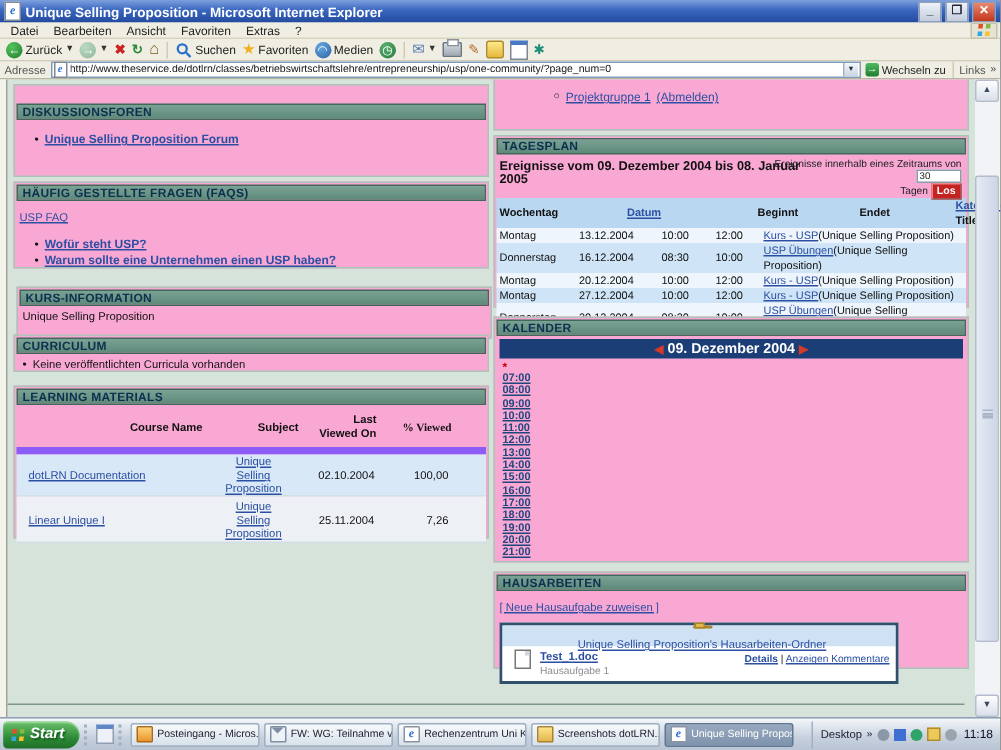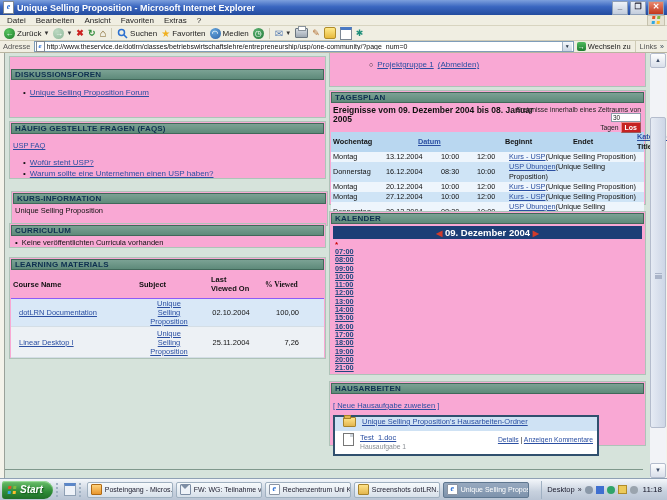--- a/index.html
+++ b/index.html
@@ -58,26 +58,26 @@
   .links-chev{font-size:7px;color:#345;}
   
   #content{position:absolute;top:53px;left:0;height:425px;width:667px;background:#d6e3db;}
   .winedge-l{position:absolute;left:0;top:0;bottom:0;width:4px;background:#f4f3ea;border-right:1px solid #9aa29a;}
   .winedge-r{position:absolute;right:0;top:0;bottom:0;width:2px;background:#f4f3ea;}
   .portlet{position:absolute;background:#f9a8d4;border:1px solid #aec3b8;padding:1px;box-sizing:border-box;}
   .ph{height:11px;background:linear-gradient(180deg,#7ba294,#5e8a7a);border:1px solid #41685a;
     color:#0e3050;font-weight:bold;font-size:8px;line-height:10px;padding:0 3px;letter-spacing:.2px;box-sizing:border-box;}
   .bullet-row{display:flex;align-items:flex-start;gap:4px;padding:2px 0 0 12px;font-size:8px;}
   .bullet{font-size:8px;line-height:9px;}
-  .b{font-weight:normal;}
+  .b{font-weight:bold;}
   .small-lnk{font-size:7.5px;margin:2px 0 0 2px;display:inline-block;}
   .plain-txt{font-size:7.5px;margin:2px 0 0 2px;}
   
   .lm-head,.lm-row{display:grid;grid-template-columns:126px 64px 60px 44px;align-items:center;font-size:7.5px;}
-  .lm-head{font-weight:bold;min-height:28px;border-bottom:1px solid #8b5cf6;text-align:left;}
+  .lm-head{font-weight:bold;min-height:28px;border-bottom:5px solid #8b5cf6;text-align:right;}
   .lm-head div{padding:1px 2px;}
   .lm-row{border-bottom:1px solid #d4dee6;}
   .lm-row .c1{padding:2px 2px 2px 8px;}
   .lm-row .c2{text-align:center;}
   .lm-row .c3{text-align:center;}
   .lm-row .c4{text-align:right;padding-right:6px;}
   .lm-row.r0{background:#d9e8f7;min-height:26px;}
   .lm-row.r1{background:#edf1f5;min-height:30px;}
   .subject-link{display:inline-block;width:46px;}
   
@@ -92,21 +92,21 @@
   .tg-title-sp{color:#111;}
   
   .cal-bar{height:13px;background:#1c3e76;color:#fff;font-weight:bold;font-size:9.5px;line-height:13px;
     text-align:center;margin:2px;}
   .cal-arrow{color:#d23b2a;font-size:8px;}
   .cal-star{color:#c00;font-weight:bold;font-size:8px;margin-left:4px;line-height:7px;}
   .cal-times{margin-left:4px;}
   .cal-times a{display:block;font-size:7.3px;font-weight:bold;line-height:8.3px;color:#1f477e;width:22px;}
   
   .hw-box{margin:3px 2px 0 2px;width:262px;border:2px solid #30506e;background:#fff;}
-  .hw-row1{display:flex;align-items:flex-start;gap:6px;background:#cfe2f4;height:14px;padding:0 4px 0 8px;font-size:7.5px;}
+  .hw-row1{display:flex;align-items:center;gap:6px;background:#cfe2f4;height:14px;padding:0 4px 0 8px;font-size:7.5px;flex-direction:column;}
   .hw-row2{display:flex;align-items:flex-start;gap:6px;background:#fff;padding:2px 4px 3px 8px;font-size:7.5px;}
   .folder-ico{display:inline-block;width:11px;height:8px;background:linear-gradient(#ffe388,#e3b64e);
     border:1px solid #a8832a;border-radius:1px;position:relative;}
   .folder-ico:before{content:"";position:absolute;left:0;top:-3px;width:5px;height:2px;background:#e3b64e;border:1px solid #a8832a;}
   .file-ico{display:inline-block;width:9px;height:11px;background:#fff;border:1px solid #777;position:relative;}
   .file-ico:before{content:"";position:absolute;right:0;top:0;width:3px;height:3px;background:#cfd6dd;}
   .hw-sub{color:#8a8f94;font-size:6.8px;}
   .hw-actions{margin-left:auto;font-size:6.8px;padding-top:3px;white-space:nowrap;}
   .member-row{display:flex;align-items:center;gap:4px;padding:1px 0 0 38px;font-size:8px;}
   .clip-line{height:5px;overflow:hidden;padding-left:30px;}
@@ -294,21 +294,21 @@
         <div style="width:36px;margin:0 auto;font-family:Liberation Serif, serif;">% Viewed</div>
       </div>
       <div>
           <div class="lm-row r0">
             <div class="c1"><a>dotLRN Documentation</a></div>
             <div class="c2"><a class="subject-link">Unique Selling Proposition</a></div>
             <div class="c3">02.10.2004</div>
             <div class="c4">100,00</div>
           </div>
           <div class="lm-row r1">
-            <div class="c1"><a>Linear Desktop I</a></div>
+            <div class="c1"><a>Linear Unique I</a></div>
             <div class="c2"><a class="subject-link">Unique Selling Proposition</a></div>
             <div class="c3">25.11.2004</div>
             <div class="c4">7,26</div>
           </div>
         </div>
     </div>
 
     <div class="portlet" style="left:329px;top:0;width:317px;height:34px;border-top:none;">
       <div class="clip-line">
         

